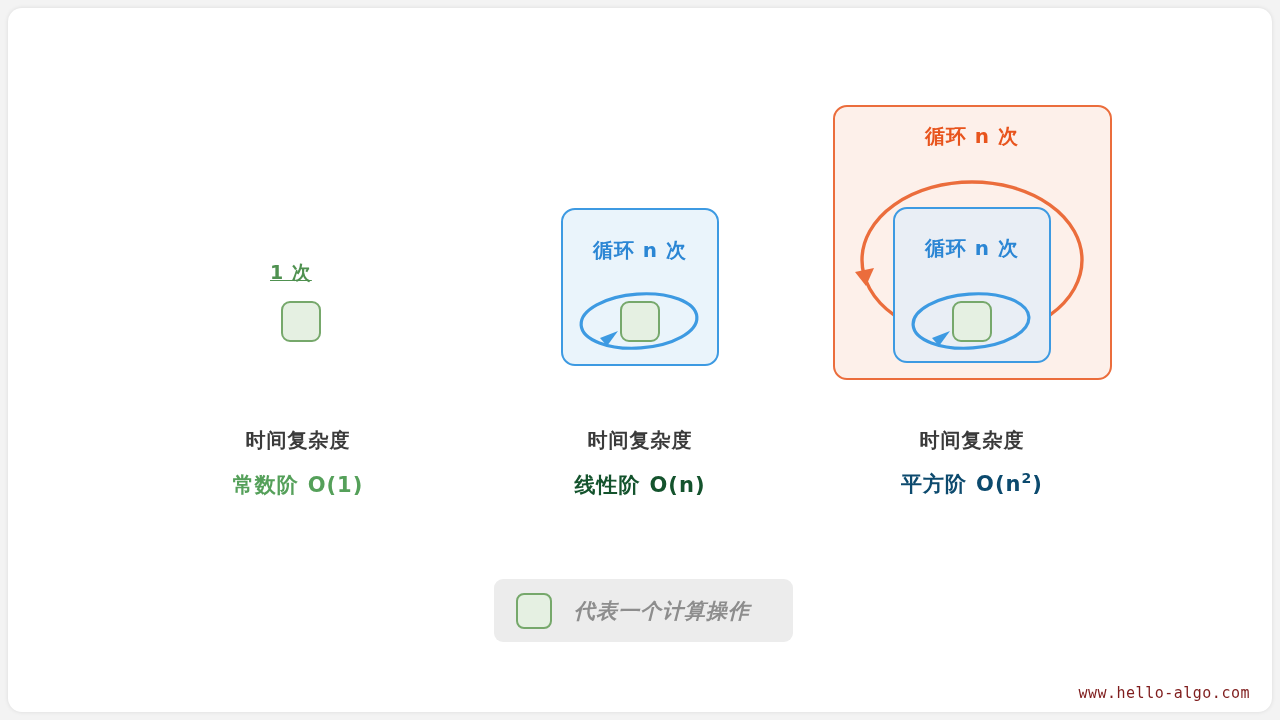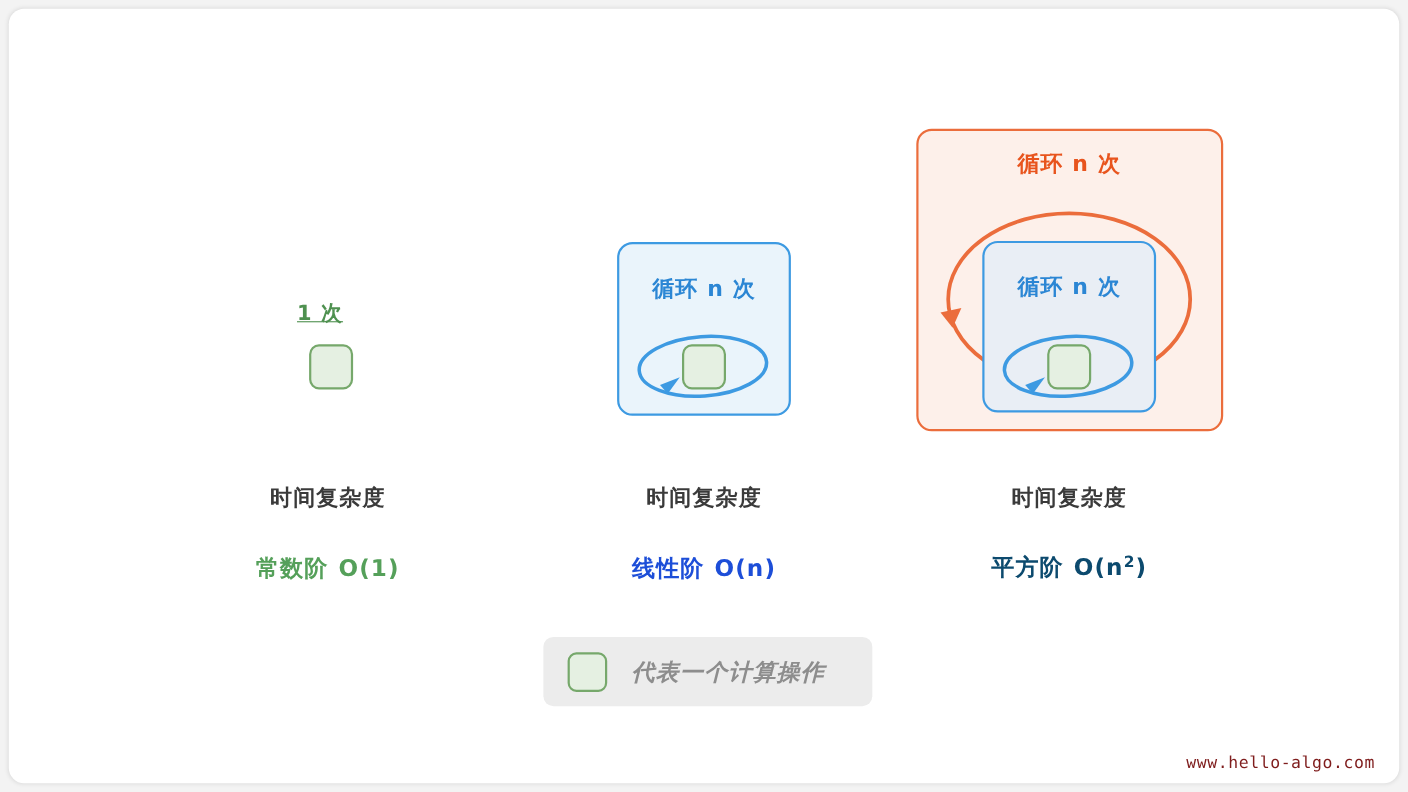--- a/index.html
+++ b/index.html
@@ -28,21 +28,21 @@
     top: 8px;
     width: 1264px;
     height: 704px;
     background: #ffffff;
     border-radius: 14px;
     box-shadow: 0 0 4px rgba(0,0,0,0.10);
   }
 
   .col {
     position: absolute;
-    top: 12px;
+    top: 0;
     height: 700px;
     width: 340px;
   }
 
   
   .opbox {
     position: absolute;
     background: #e5f0e2;
     border: 2px solid #76a86b;
     border-radius: 9px;
@@ -89,24 +89,23 @@
     letter-spacing: 1px;
   }
   .caption-value {
     position: absolute;
     width: 340px;
     text-align: center;
     font-weight: bold;
     font-size: 21px;
     letter-spacing: 1px;
     white-space: nowrap;
-    margin-top: 20px;
   }
   .val-green  { color: #55a05a; }
-  .val-blue   { color: #1d4ed8; }
+  .val-blue   { color: #14532d; }
   .val-orange { color: #0c4a6e; }
   .sup { font-size: 14px; vertical-align: super; }
 
   
   #legend {
     position: absolute;
     left: 494px;
     top: 579px;
     width: 299px;
     height: 63px;

